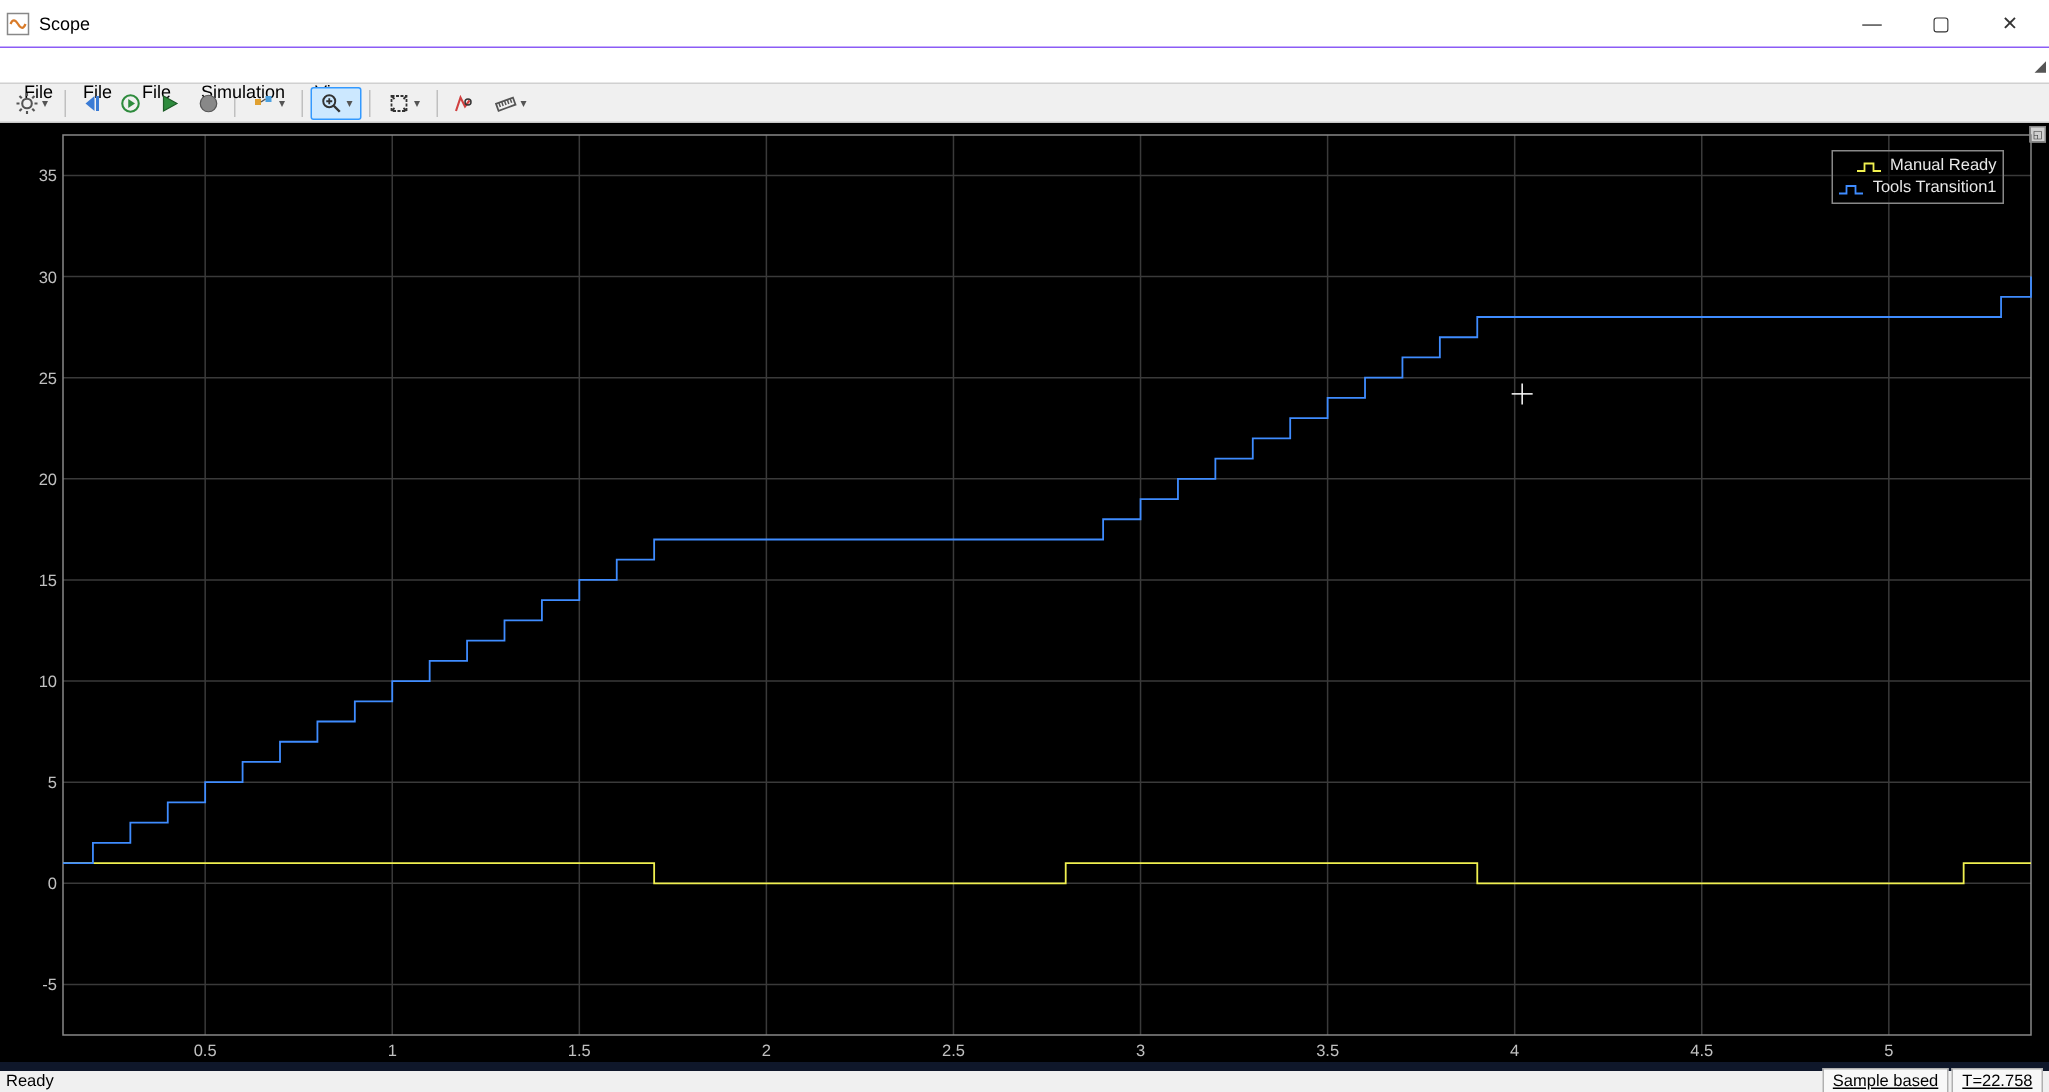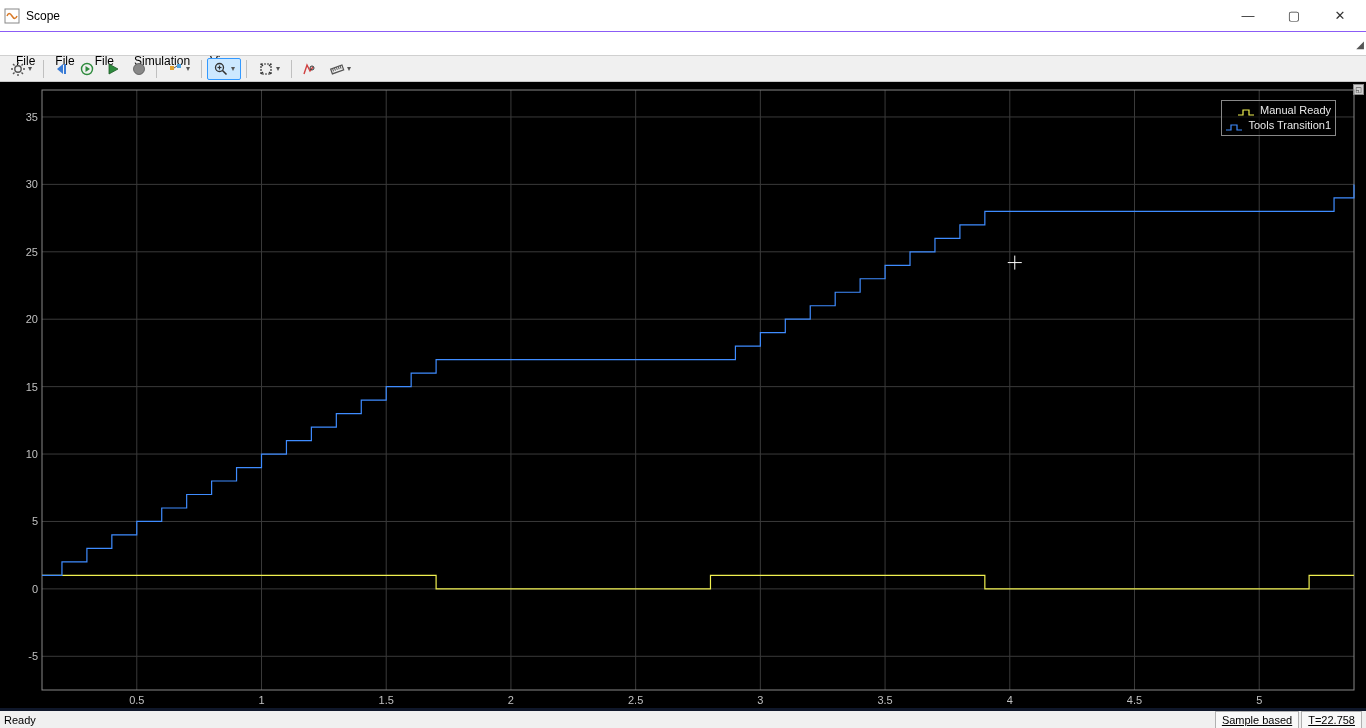--- a/index.html
+++ b/index.html
@@ -132,21 +132,21 @@
     color: #e8e8e8;
   }
   .legend-row { display: flex; align-items: center; gap: 6px; line-height: 15px; justify-content: flex-end;}
   .legend-swatch { width: 16px; height: 10px; position: relative; }
   .legend-swatch svg { width: 16px; height: 10px; }
 
   
   .statusbar {
     height: 20px;
     background: #f0f0f0;
-    border-top: 3px solid #0f172a;
+    border-top: 6px solid #0f172a;
     display: flex;
     align-items: center;
     font-size: 11px;
     padding: 0 4px;
   }
   .statusbar .status-left { flex: 1; }
   .statusbar .status-cell {
     border: 1px solid #b0b0b0;
     padding: 0 6px;
     line-height: 16px;

